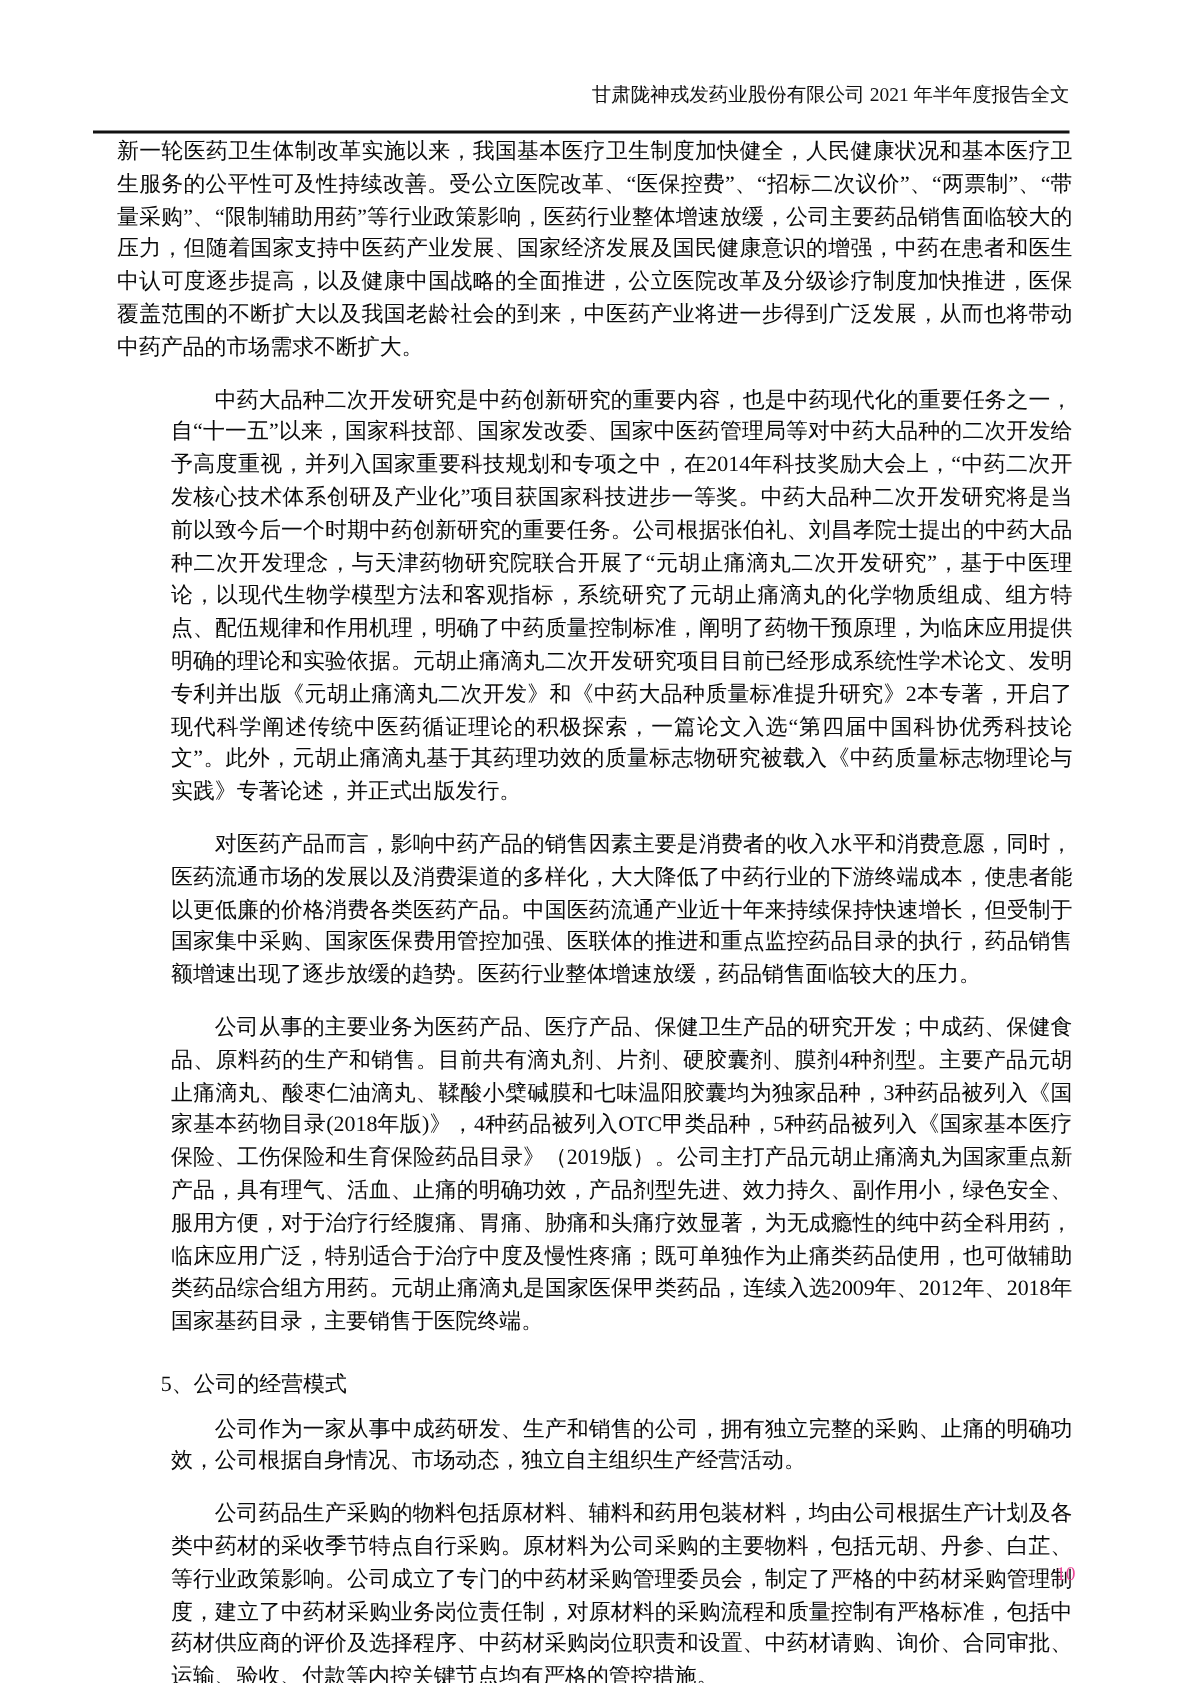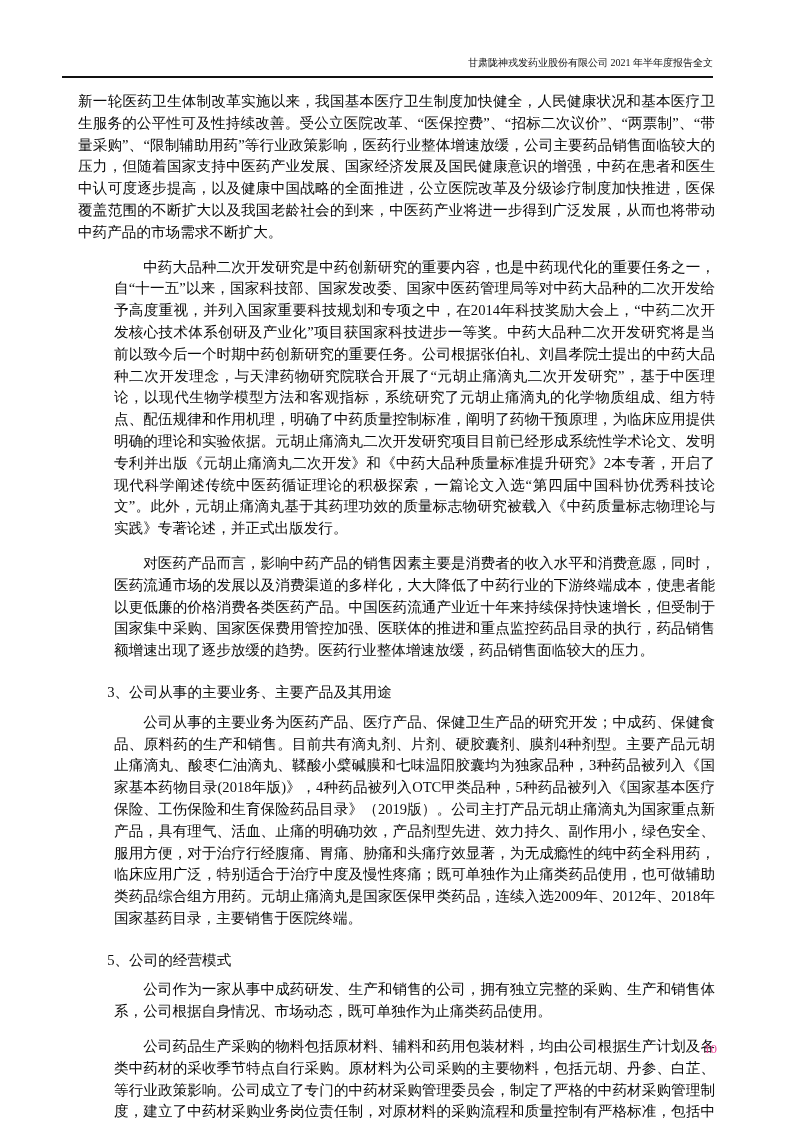--- a/index.html
+++ b/index.html
@@ -15,23 +15,23 @@
     overflow: hidden;
     font-family: "Liberation Serif", "DejaVu Serif", serif;
     color: #000000;
   }
   .page-header {
     position: absolute;
     top: 54px;
     left: 62px;
     right: 80px;
     text-align: right;
-    font-size: 10px;
+    font-size: 13px;
     line-height: 17px;
-    padding-bottom: 5px;
+    padding-bottom: 16px;
     border-bottom: 2px solid #111111;
     color: #111111;
   }
   .doc-body {
     position: absolute;
     top: 91px;
     left: 78px;
     width: 637px;
     font-size: 14.6px;
     line-height: 21.8px;
@@ -66,24 +66,23 @@
 
   <div class="page-header">
     <span>甘肃陇神戎发药业股份有限公司 2021 年半年度报告全文</span>
   </div>
 
   <div class="doc-body">
 
   <p class="">新一轮医药卫生体制改革实施以来，我国基本医疗卫生制度加快健全，人民健康状况和基本医疗卫生服务的公平性可及性持续改善。受公立医院改革、“医保控费”、“招标二次议价”、“两票制”、“带量采购”、“限制辅助用药”等行业政策影响，医药行业整体增速放缓，公司主要药品销售面临较大的压力，但随着国家支持中医药产业发展、国家经济发展及国民健康意识的增强，中药在患者和医生中认可度逐步提高，以及健康中国战略的全面推进，公立医院改革及分级诊疗制度加快推进，医保覆盖范围的不断扩大以及我国老龄社会的到来，中医药产业将进一步得到广泛发展，从而也将带动中药产品的市场需求不断扩大。</p>
       <p class="indent">中药大品种二次开发研究是中药创新研究的重要内容，也是中药现代化的重要任务之一，自“十一五”以来，国家科技部、国家发改委、国家中医药管理局等对中药大品种的二次开发给予高度重视，并列入国家重要科技规划和专项之中，在2014年科技奖励大会上，“中药二次开发核心技术体系创研及产业化”项目获国家科技进步一等奖。中药大品种二次开发研究将是当前以致今后一个时期中药创新研究的重要任务。公司根据张伯礼、刘昌孝院士提出的中药大品种二次开发理念，与天津药物研究院联合开展了“元胡止痛滴丸二次开发研究”，基于中医理论，以现代生物学模型方法和客观指标，系统研究了元胡止痛滴丸的化学物质组成、组方特点、配伍规律和作用机理，明确了中药质量控制标准，阐明了药物干预原理，为临床应用提供明确的理论和实验依据。元胡止痛滴丸二次开发研究项目目前已经形成系统性学术论文、发明专利并出版《元胡止痛滴丸二次开发》和《中药大品种质量标准提升研究》2本专著，开启了现代科学阐述传统中医药循证理论的积极探索，一篇论文入选“第四届中国科协优秀科技论文”。此外，元胡止痛滴丸基于其药理功效的质量标志物研究被载入《中药质量标志物理论与实践》专著论述，并正式出版发行。</p>
       <p class="indent">对医药产品而言，影响中药产品的销售因素主要是消费者的收入水平和消费意愿，同时，医药流通市场的发展以及消费渠道的多样化，大大降低了中药行业的下游终端成本，使患者能以更低廉的价格消费各类医药产品。中国医药流通产业近十年来持续保持快速增长，但受制于国家集中采购、国家医保费用管控加强、医联体的推进和重点监控药品目录的执行，药品销售额增速出现了逐步放缓的趋势。医药行业整体增速放缓，药品销售面临较大的压力。</p>
-      <p class="heading">3、公司从事的主要业务、主要产品及其用途</p>
       <p class="indent">公司从事的主要业务为医药产品、医疗产品、保健卫生产品的研究开发；中成药、保健食品、原料药的生产和销售。目前共有滴丸剂、片剂、硬胶囊剂、膜剂4种剂型。主要产品元胡止痛滴丸、酸枣仁油滴丸、鞣酸小檗碱膜和七味温阳胶囊均为独家品种，3种药品被列入《国家基本药物目录(2018年版)》，4种药品被列入OTC甲类品种，5种药品被列入《国家基本医疗保险、工伤保险和生育保险药品目录》（2019版）。公司主打产品元胡止痛滴丸为国家重点新产品，具有理气、活血、止痛的明确功效，产品剂型先进、效力持久、副作用小，绿色安全、服用方便，对于治疗行经腹痛、胃痛、胁痛和头痛疗效显著，为无成瘾性的纯中药全科用药，临床应用广泛，特别适合于治疗中度及慢性疼痛；既可单独作为止痛类药品使用，也可做辅助类药品综合组方用药。元胡止痛滴丸是国家医保甲类药品，连续入选2009年、2012年、2018年国家基药目录，主要销售于医院终端。</p>
       <p class="heading">5、公司的经营模式</p>
-      <p class="indent">公司作为一家从事中成药研发、生产和销售的公司，拥有独立完整的采购、生产和销售体系，公司根据自身情况、市场动态，既可单独作为止痛类药品使用。</p>
+      <p class="indent">公司作为一家从事中成药研发、生产和销售的公司，拥有独立完整的采购、止痛的明确功效，公司根据自身情况、市场动态，独立自主组织生产经营活动。</p>
       <p class="indent">公司药品生产采购的物料包括原材料、辅料和药用包装材料，均由公司根据生产计划及各类中药材的采收季节特点自行采购。原材料为公司采购的主要物料，包括元胡、丹参、白芷、等行业政策影响。公司成立了专门的中药材采购管理委员会，制定了严格的中药材采购管理制度，建立了中药材采购业务岗位责任制，对原材料的采购流程和质量控制有严格标准，包括中药材供应商的评价及选择程序、中药材采购岗位职责和设置、中药材请购、询价、合同审批、运输、验收、付款等内控关键节点均有严格的管控措施。</p>
     </div>
 
   <div class="page-footer">
     <span>10</span>
   </div>
 
 </div>
 
 </body></html>

